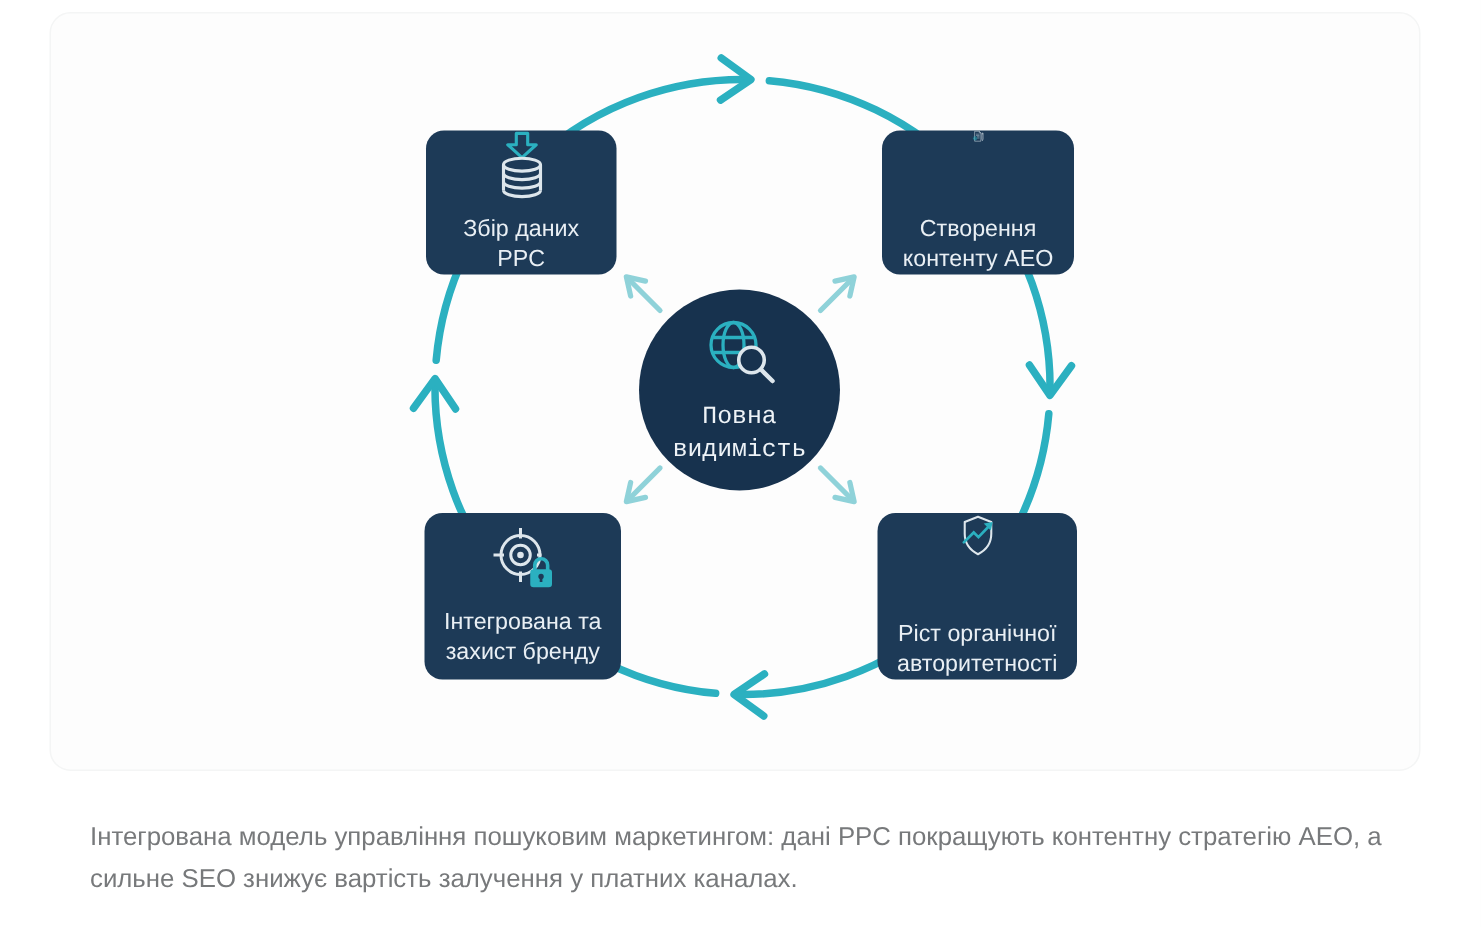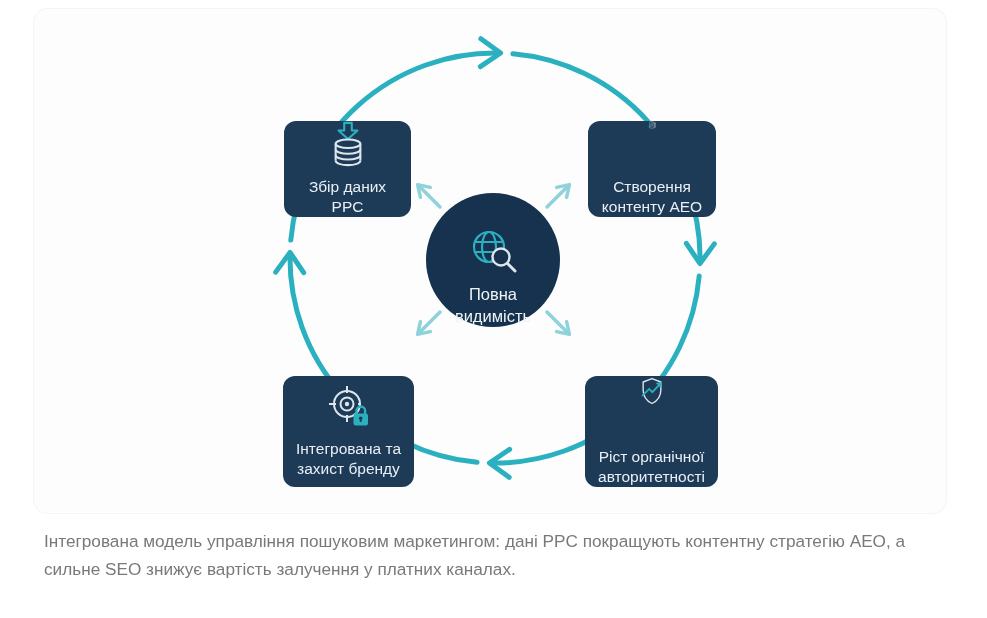--- a/index.html
+++ b/index.html
@@ -8,41 +8,41 @@
     font-family:"Liberation Sans","DejaVu Sans",sans-serif;
   }
   .figure-card{
     position:absolute;left:33px;top:8px;width:912px;height:504px;
     background:#fdfdfd;border:1px solid #f4f5f5;border-radius:14px;
   }
   .cycle-svg{position:absolute;left:0;top:0;width:987px;height:515px;}
   .node{
     position:absolute;background:#1d3a57;border-radius:12px;
     display:flex;flex-direction:column;align-items:center;justify-content:center;
-    gap:7px;box-sizing:border-box;margin-top:34px;
+    gap:7px;box-sizing:border-box;
   }
   .node-tl{left:284px;top:87px;width:127px;height:96px;}
   .node-tr{left:588px;top:87px;width:128px;height:96px;gap:48px;}
   .node-bl{left:283px;top:342px;width:131px;height:111px;}
   .node-br{left:585px;top:342px;width:133px;height:111px;gap:41px;}
   .node-label{
     color:#e9eff4;font-size:15.5px;line-height:1.28;text-align:center;
     max-width:114px;
   }
   .node-tl .node-label{max-width:92px;}
   .center-circle{
     position:absolute;left:426px;top:193px;width:134px;height:134px;border-radius:50%;
     background:#17324e;display:flex;flex-direction:column;align-items:center;
-    justify-content:flex-end;gap:5px;
+    justify-content:center;gap:5px;font-family:Liberation Mono, monospace;
   }
   .center-label{
     color:#eef3f7;font-size:16.5px;line-height:1.3;text-align:center;max-width:92px;
   }
   .caption{
-    position:absolute;left:44px;top:528px;width:902px;margin:0;
+    position:absolute;left:44px;top:528px;width:902px;margin:16px;
     color:#77797b;font-size:17.2px;line-height:1.62;
   }
 </style>
 </head>
 <body>
 
 <div class="figure-card"></div>
 
 <svg class="cycle-svg" viewBox="0 0 987 515" xmlns="http://www.w3.org/2000/svg">
   <defs>

